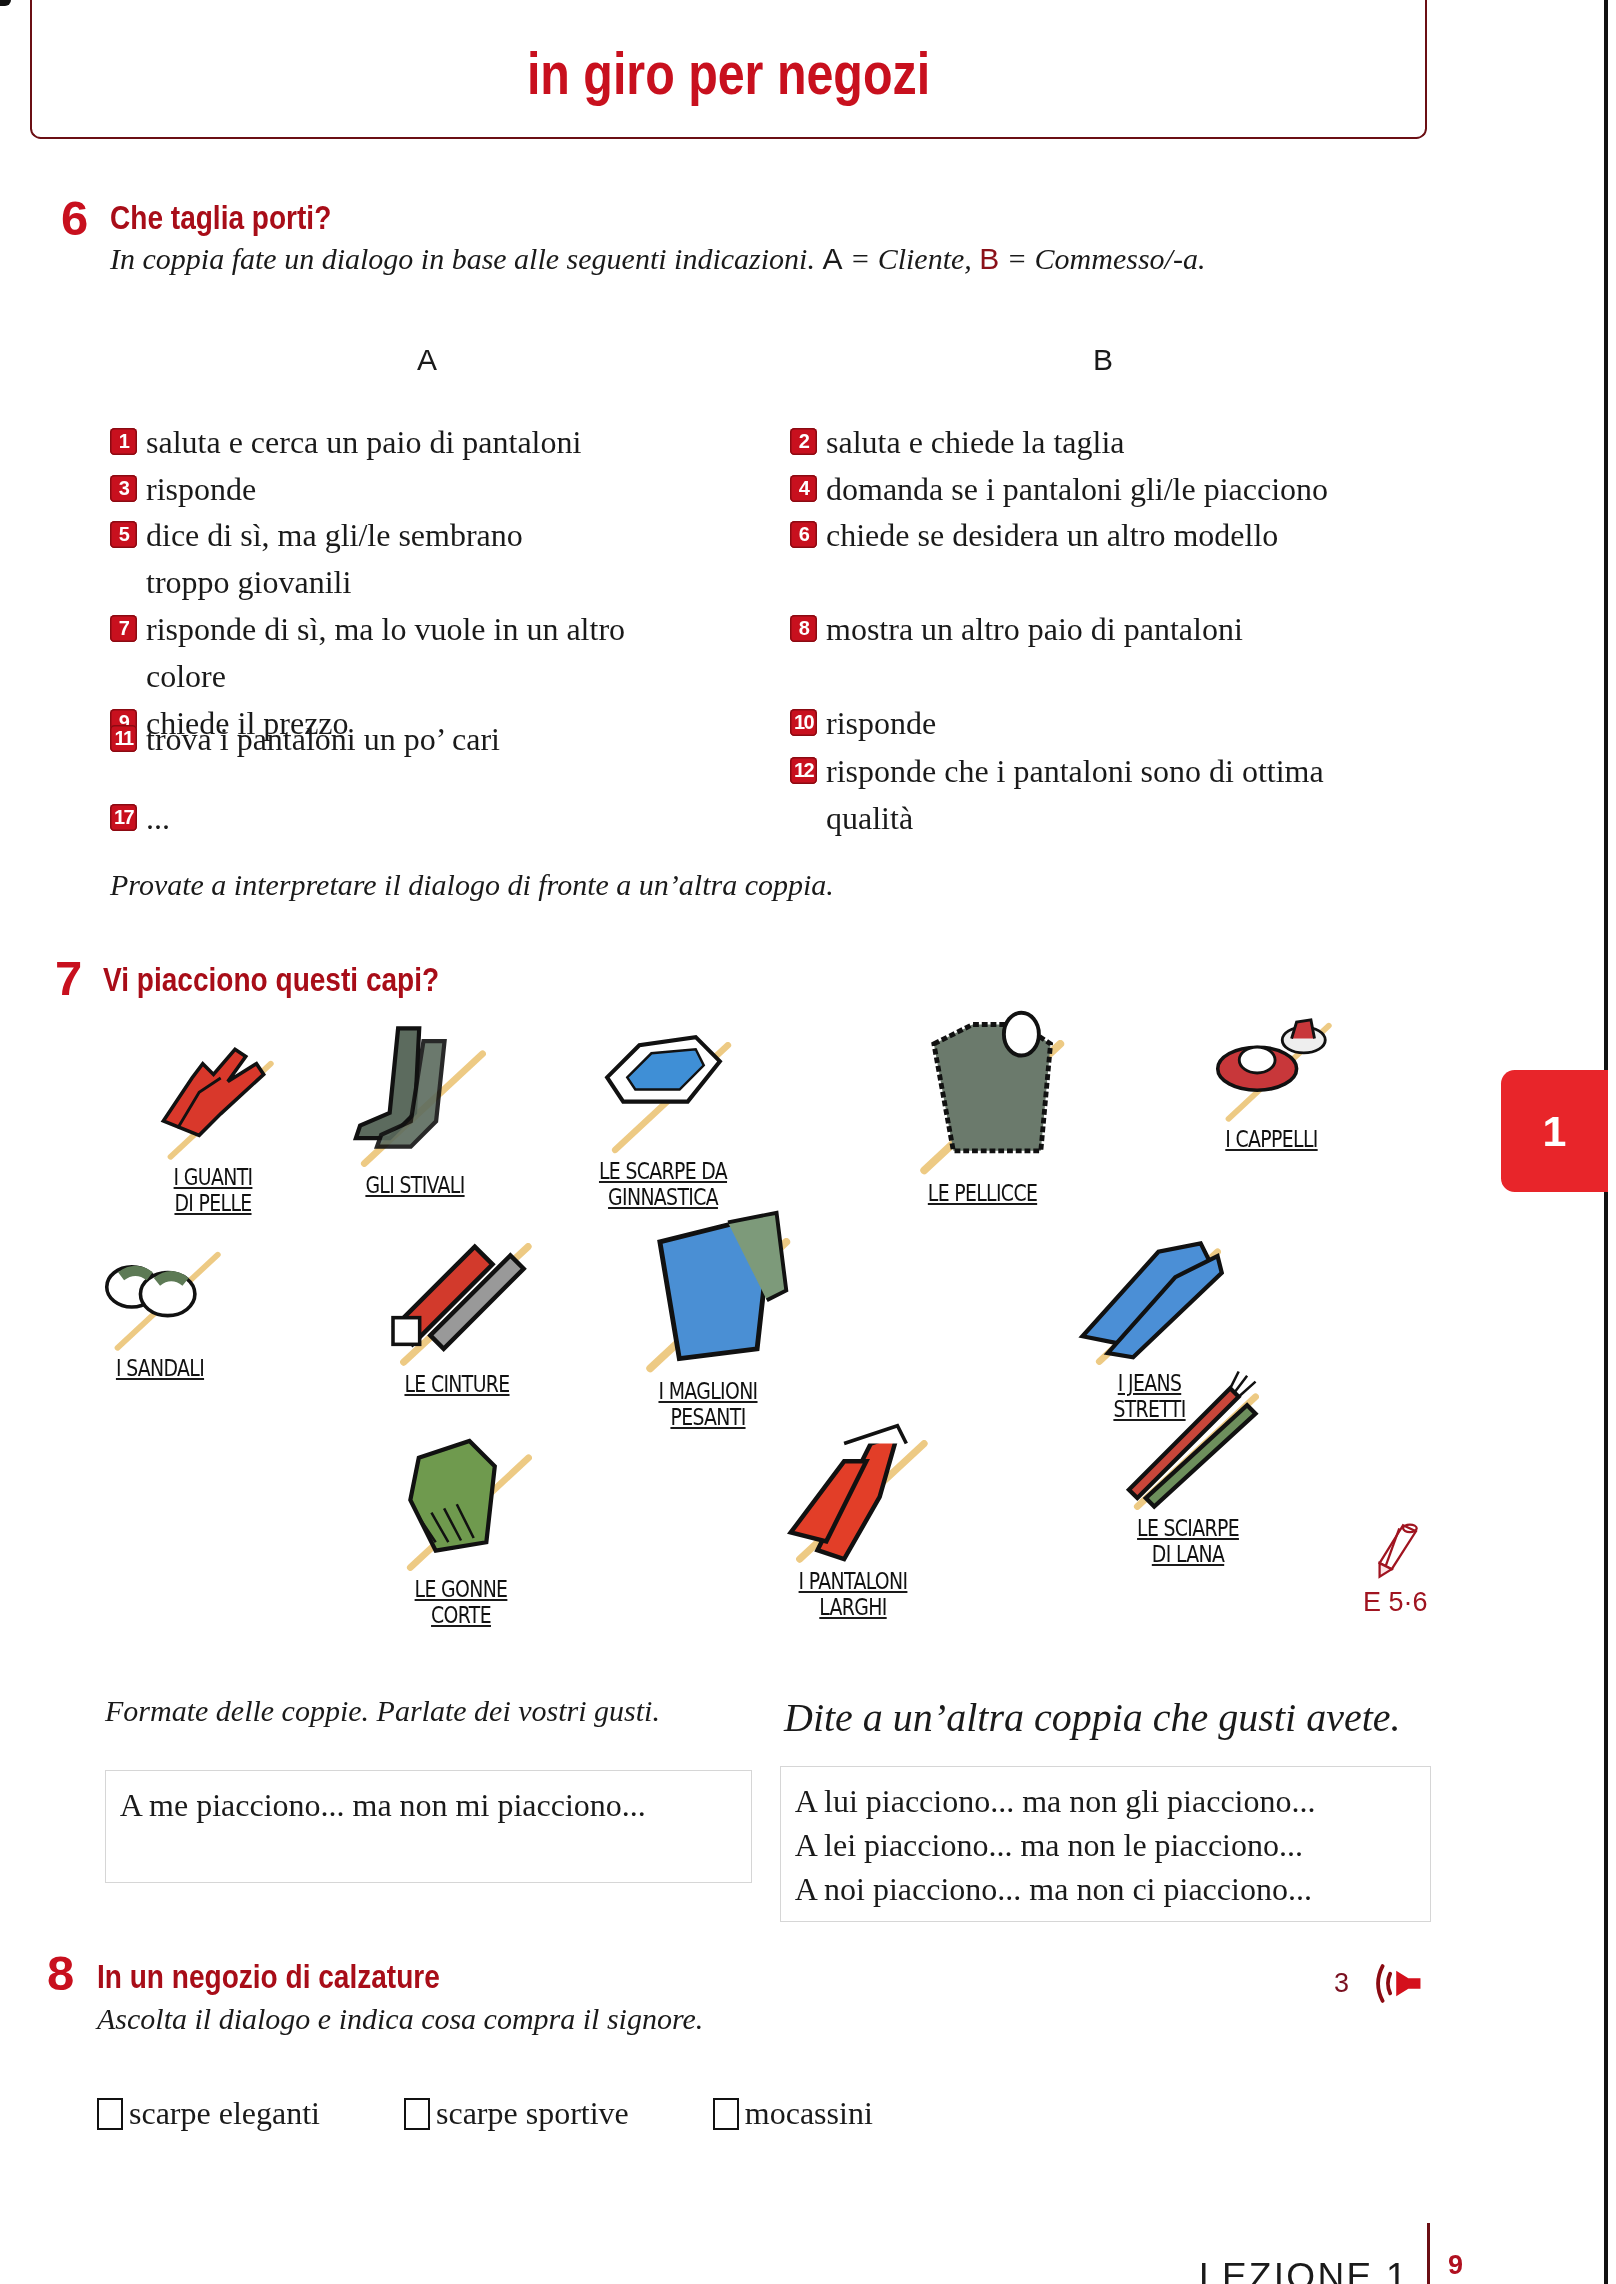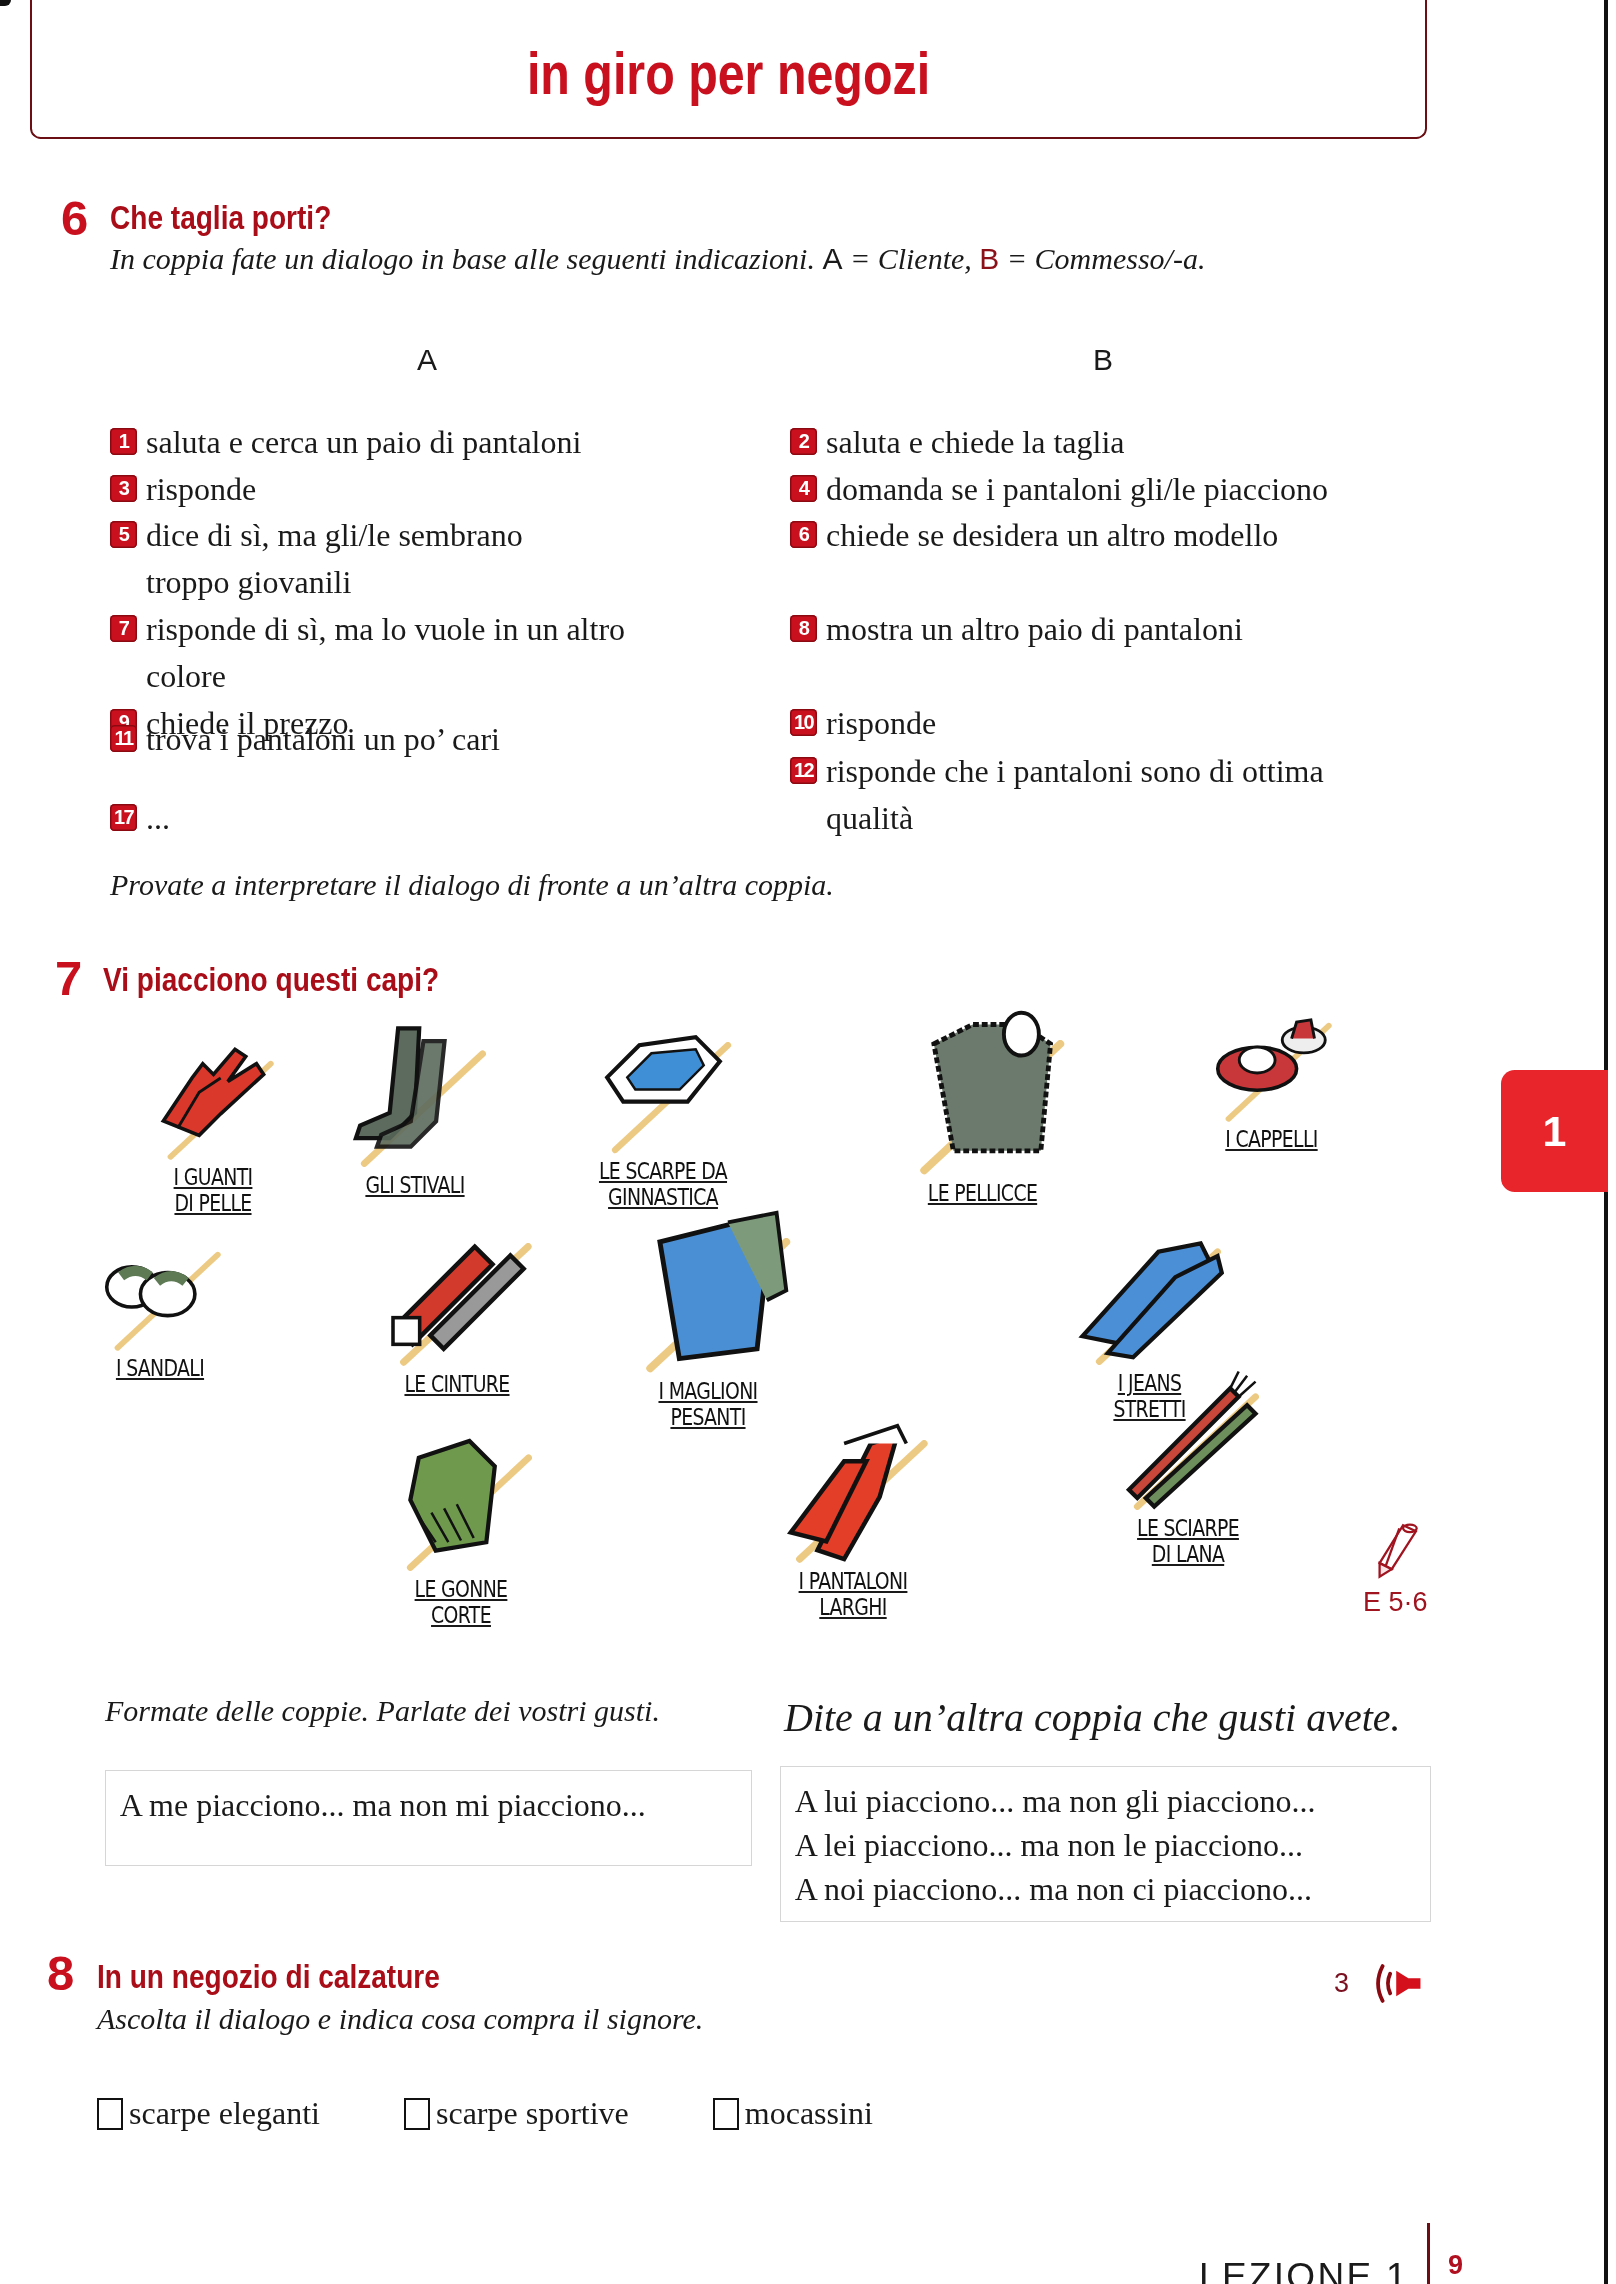--- a/index.html
+++ b/index.html
@@ -271,21 +271,21 @@
       <polygon points="14,58 30,66 14,76" fill="#fbe4e6"></polygon>
       <ellipse cx="54" cy="12" rx="9" ry="5"></ellipse>
     </g>
   </svg>
   <div class="ex-ref-label">E 5·6</div>
 </div>
 
 <div class="instr" style="left:105px; top:1694px; font-size:30px;">Formate delle coppie. Parlate dei vostri gusti.</div>
 <div class="instr" style="left:784px; top:1694px; font-size:40px;">Dite a un’altra coppia che gusti avete.</div>
 
-<div class="speech-box" style="left:105px; top:1770px; width:647px; height:96px;">
+<div class="speech-box" style="left:105px; top:1770px; width:647px; height:113px;">
   <div>A me piacciono... ma non mi piacciono...</div>
 </div>
 <div class="speech-box" style="left:780px; top:1766px; width:651px; height:156px;">
   <div>A lui piacciono... ma non gli piacciono...</div>
   <div>A lei piacciono... ma non le piacciono...</div>
   <div>A noi piacciono... ma non ci piacciono...</div>
 </div>
 
 <div class="ex-num" style="left:47px; top:1945px;">8</div>
 <div class="ex-title" style="left:97px; top:1958px;">In un negozio di calzature</div>

